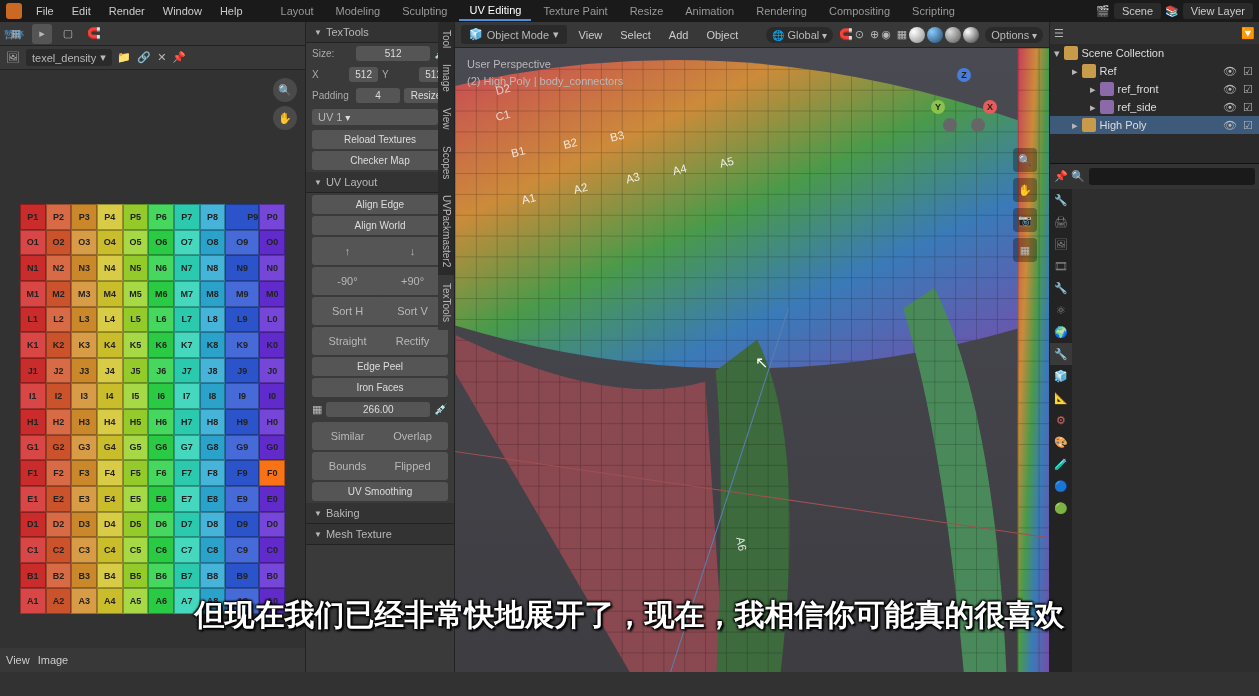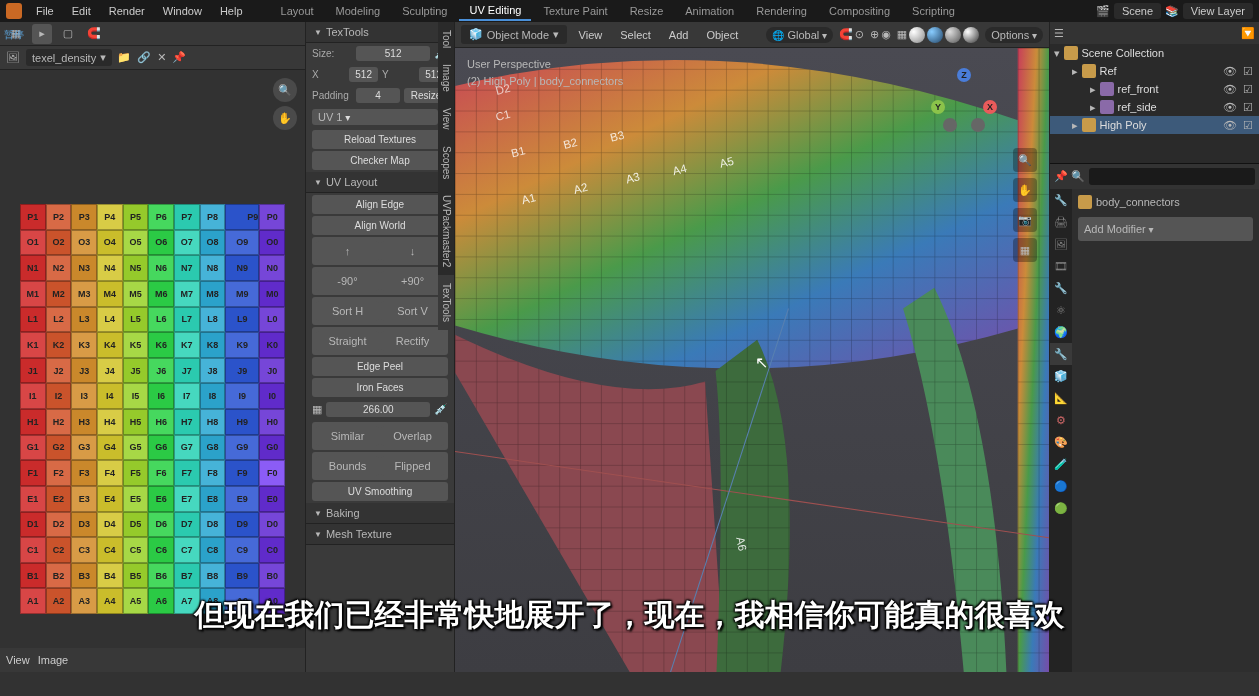--- a/index.html
+++ b/index.html
@@ -233,21 +233,21 @@
           <div class="cell" style="background: rgb(96, 43, 202);">G0</div>
           <div class="cell" style="background: rgb(202, 43, 43);">F1</div>
           <div class="cell" style="background: rgb(216, 106, 70);">F2</div>
           <div class="cell" style="background: rgb(202, 136, 43);">F3</div>
           <div class="cell" style="background: rgb(216, 204, 70);">F4</div>
           <div class="cell" style="background: rgb(149, 202, 43);">F5</div>
           <div class="cell" style="background: rgb(70, 216, 94);">F6</div>
           <div class="cell" style="background: rgb(43, 202, 175);">F7</div>
           <div class="cell" style="background: rgb(70, 179, 216);">F8</div>
           <div class="cell" style="background: rgb(43, 83, 202);">F9</div>
-          <div class="cell" style="background: #8b5cf6;">F0</div>
+          <div class="cell" style="background: #f97316;">F0</div>
           <div class="cell" style="background: rgb(216, 70, 70);">E1</div>
           <div class="cell" style="background: rgb(202, 83, 43);">E2</div>
           <div class="cell" style="background: rgb(216, 155, 70);">E3</div>
           <div class="cell" style="background: rgb(202, 189, 43);">E4</div>
           <div class="cell" style="background: rgb(167, 216, 70);">E5</div>
           <div class="cell" style="background: rgb(43, 202, 69);">E6</div>
           <div class="cell" style="background: rgb(70, 216, 191);">E7</div>
           <div class="cell" style="background: rgb(43, 162, 202);">E8</div>
           <div class="cell" style="background: rgb(70, 106, 216);">E9</div>
           <div class="cell" style="background: rgb(96, 43, 202);">E0</div>
@@ -530,24 +530,17 @@
           <div class="pt" style="color: rgb(136, 136, 136);">🌍</div>
           <div class="pt" style="color: rgb(74, 144, 217); background: rgb(58, 58, 58);">🔧</div>
           <div class="pt" style="color: rgb(136, 136, 136);">🧊</div>
           <div class="pt" style="color: rgb(136, 136, 136);">📐</div>
           <div class="pt" style="color: rgb(204, 102, 102);">⚙</div>
           <div class="pt" style="color: rgb(85, 170, 204);">🎨</div>
           <div class="pt" style="color: rgb(136, 136, 136);">🧪</div>
           <div class="pt" style="color: rgb(136, 136, 136);">🔵</div>
           <div class="pt" style="color: rgb(136, 136, 136);">🟢</div>
         </div>
-      <div class="props-content">
-        <div class="crumb">
-          <span class="icon" style="width:14px;height:14px;background:#c89b4a;display:inline-block;border-radius:2px"></span>
-          <span>body_connectors</span>
-        </div>
-        <div class="add-mod"><span>Add Modifier</span> ▾</div>
-      </div>
     </div>
   </div>
 </div>
 
 <div class="subtitle"><span>但现在我们已经非常快地展开了，现在，我相信你可能真的很喜欢</span></div>
 
 </body></html>

